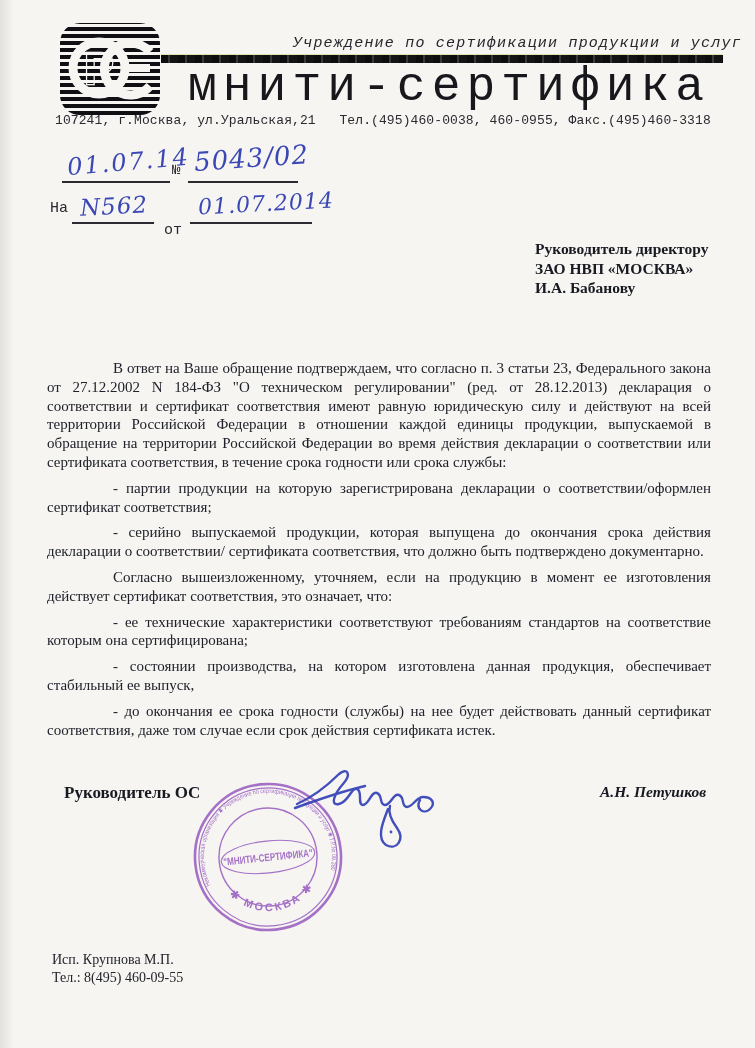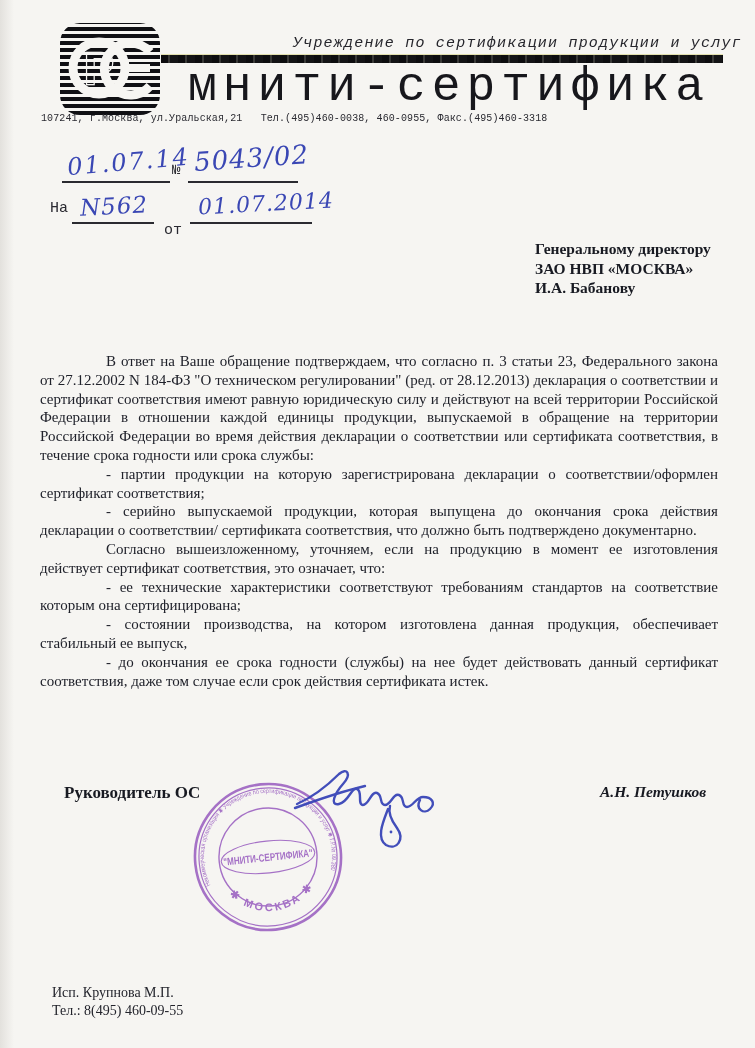--- a/index.html
+++ b/index.html
@@ -32,23 +32,23 @@
       #101012;
     box-shadow:0 -1px 0 #c8c24a66;
   }
   .org-name{
     position:absolute;left:188px;top:60px;
     font-family:"Liberation Mono", monospace;
     font-size:48px;font-weight:400;letter-spacing:6px;color:#17171c;
     white-space:nowrap;
   }
   .address-line{
-    position:absolute;left:41px;top:113px;
+    position:absolute;left:55px;top:113px;
     font-family:"Liberation Mono", monospace;
-    font-size:10px;color:#2a2a31;white-space:pre;letter-spacing:0.1px;
+    font-size:13px;color:#2a2a31;white-space:pre;letter-spacing:0.1px;
   }
   
   .hw{
     font-family:"DejaVu Serif", serif;font-style:italic;
     color:#3a47b4;white-space:nowrap;
   }
   .ref-line{position:absolute;background:#2a2a30;height:1.5px;}
   .u-date{left:62px;top:181px;width:108px;}
   .u-num{left:188px;top:181px;width:110px;}
   .u-in-num{left:72px;top:222px;width:82px;}
@@ -69,29 +69,29 @@
     position:absolute;left:535px;top:239px;width:200px;
     font-size:15.5px;font-weight:bold;line-height:19.5px;color:#181a22;
     white-space:nowrap;
   }
   
   .body-text{
     position:absolute;left:40px;top:352px;width:678px;
     font-size:15px;line-height:18.8px;color:#20222b;
     text-align:justify;
   }
-  .body-text p{margin:0;text-indent:66px;}
+  .body-text p{margin:7px;text-indent:66px;}
   
   .sig-title{position:absolute;left:64px;top:783px;font-size:17px;font-weight:bold;color:#181a22;}
   .sig-name{position:absolute;left:600px;top:783px;font-size:15.5px;font-weight:bold;color:#181a22;font-style:italic;}
   .stamp{position:absolute;left:168px;top:757px;width:200px;height:200px;opacity:0.88;}
   .signature{position:absolute;left:293px;top:756px;width:170px;height:96px;}
   
   .footer{
-    position:absolute;left:52px;top:984px;
+    position:absolute;left:52px;top:951px;
     font-size:14px;line-height:18px;color:#23242c;
   }
 </style>
 </head>
 <body>
 
 <div class="page">
 
   <svg class="logo" viewBox="0 0 104 98">
     <defs>
@@ -119,21 +119,21 @@
   <div class="ref-line u-num"></div>
 
   <div class="ref-label lbl-na">На</div>
   <div class="hw hw-in-num">N562</div>
   <div class="ref-label lbl-ot">от</div>
   <div class="hw hw-in-date">01.07.2014</div>
   <div class="ref-line u-in-num"></div>
   <div class="ref-line u-in-date"></div>
 
   <div class="recipient">
-    <div>Генеральному директору</div>
+    <div>Руководитель директору</div>
     <div>ЗАО НВП «МОСКВА»</div>
     <div>И.А. Бабанову</div>
   </div>
 
   <div class="body-text">
     <p>В ответ на Ваше обращение подтверждаем, что согласно п. 3 статьи 23, Федерального закона от 27.12.2002 N 184-ФЗ "О техническом регулировании" (ред. от 28.12.2013) декларация о соответствии и сертификат соответствия имеют равную юридическую силу и действуют на всей территории Российской Федерации в отношении каждой единицы продукции, выпускаемой в обращение на территории Российской Федерации во время действия декларации о соответствии или сертификата соответствия, в течение срока годности или срока службы:</p>
     <p>- партии продукции на которую зарегистрирована декларации о соответствии/оформлен сертификат соответствия;</p>
     <p>- серийно выпускаемой продукции, которая выпущена до окончания срока действия декларации о соответствии/ сертификата соответствия, что должно быть подтверждено документарно.</p>
     <p>Согласно вышеизложенному, уточняем, если на продукцию в момент ее изготовления действует сертификат соответствия, это означает, что:</p>
     <p>- ее технические характеристики соответствуют требованиям стандартов на соответствие которым она сертифицирована;</p>

